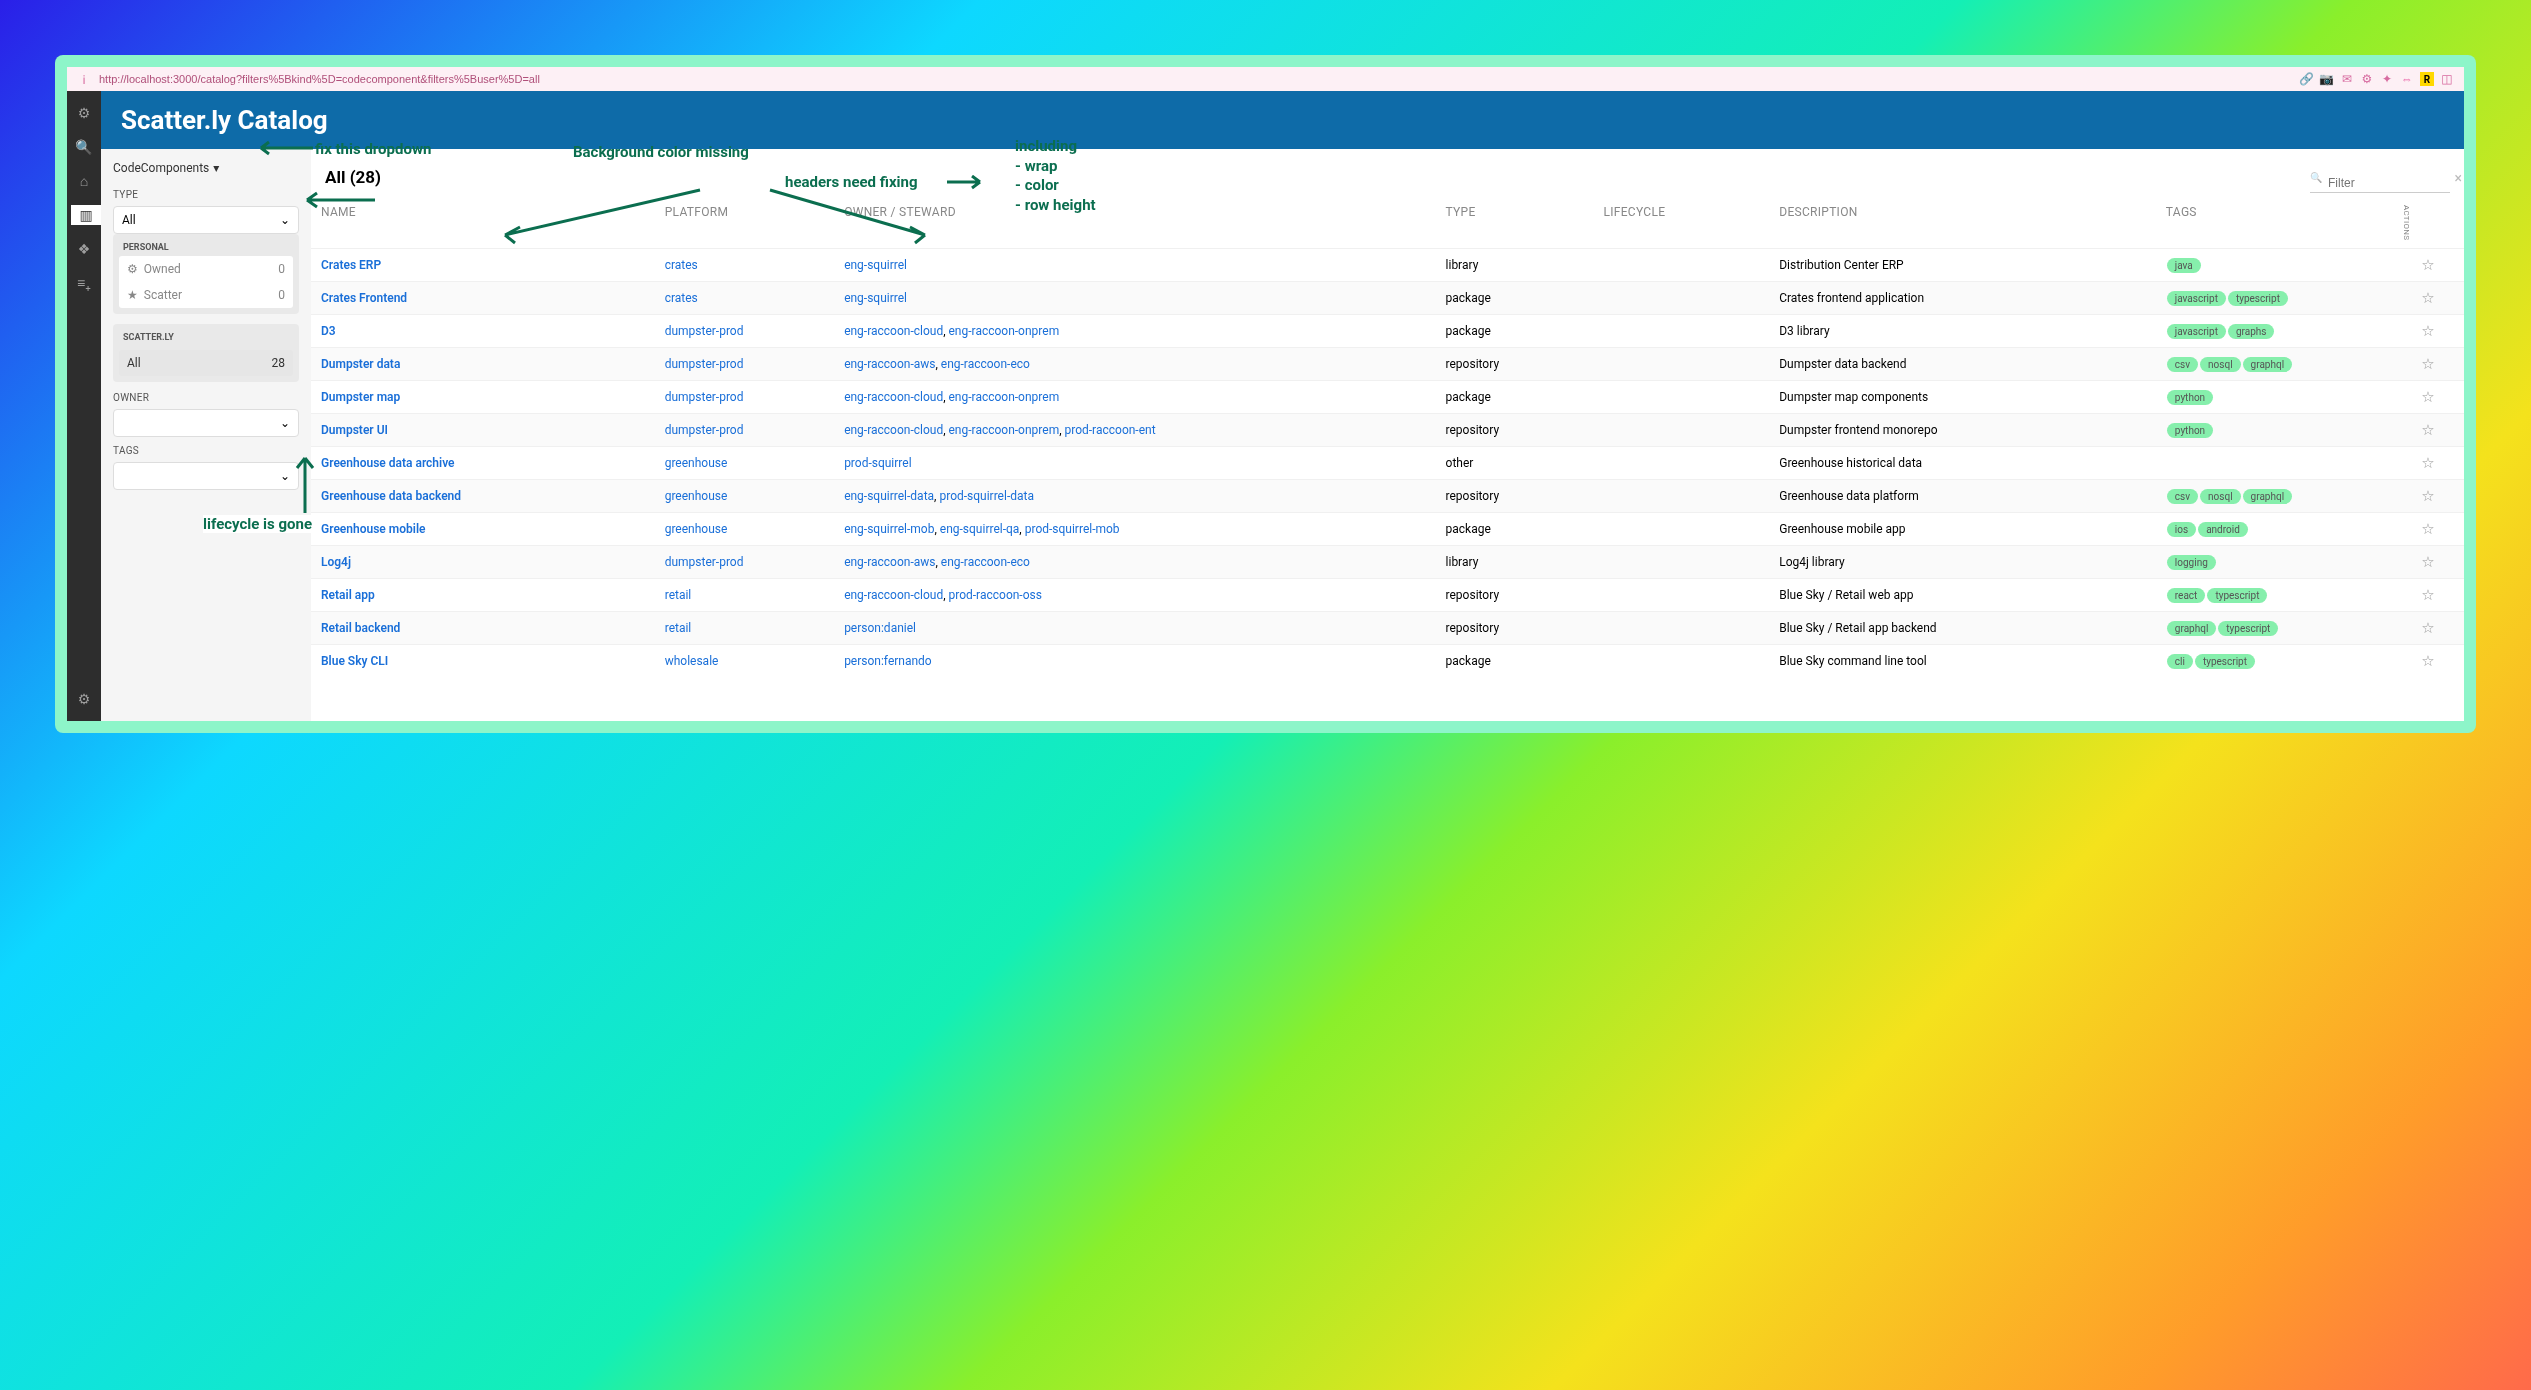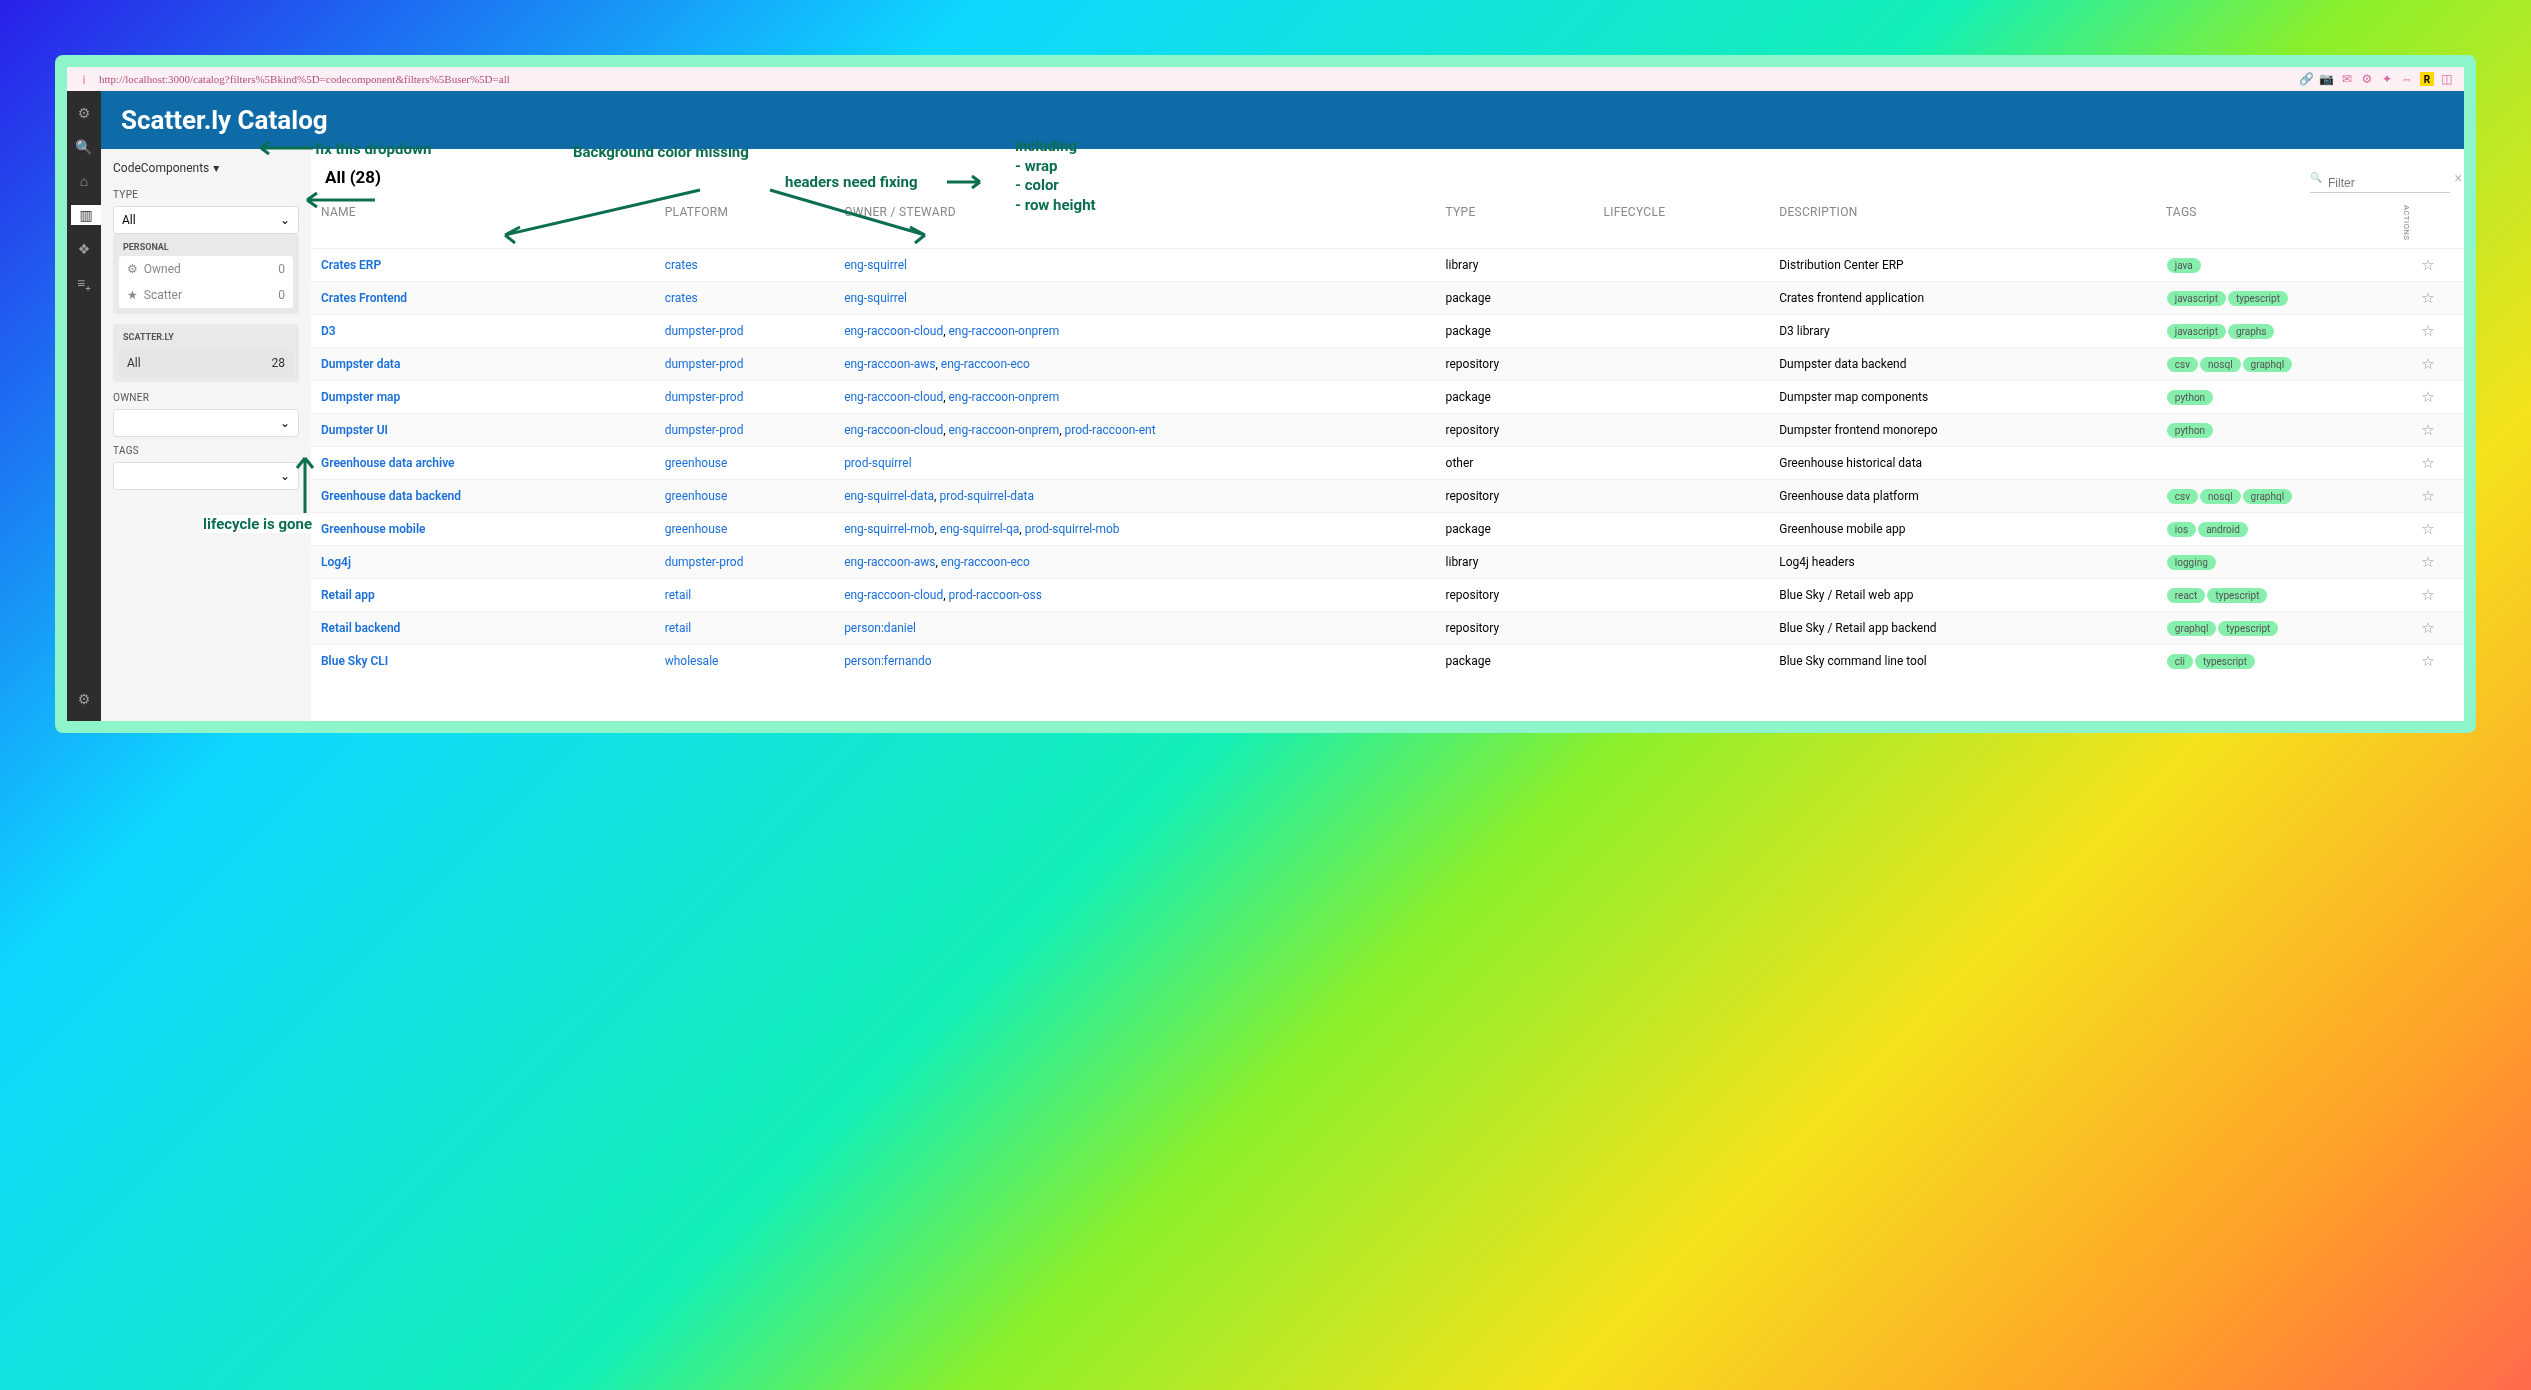--- a/index.html
+++ b/index.html
@@ -1,19 +1,19 @@
 <!DOCTYPE html>
 <html><head>
 <meta charset="utf-8">
 <style>
 *{box-sizing:border-box;margin:0;padding:0}
 body{font-family:-apple-system,BlinkMacSystemFont,'Segoe UI',Roboto,sans-serif;background:linear-gradient(135deg,#2a1fe8 0%,#0dd8ff 25%,#13efb6 50%,#8aef2b 60%,#f4e21c 75%,#ff9c2a 90%,#ff6a4a 100%);min-height:100vh;padding:55px 55px}
 .frame{background:#8df5c9;padding:12px;border-radius:8px}
 .toolbar{height:24px;display:flex;align-items:center;background:#fdf0f5;padding:0 10px;font-size:11px;color:#b0507a;gap:8px}
-.toolbar .url{font-family:Liberation Serif, serif}
+.toolbar .url{font-family:Liberation Sans, sans-serif}
 .toolbar .right-icons{margin-left:auto;display:flex;gap:6px;align-items:center}
 .toolbar .ticn{width:14px;height:14px;display:flex;align-items:center;justify-content:center;color:#d76ba0;font-size:12px}
 .app{display:flex;height:630px;background:#fff}
 .rail{width:34px;background:#2d2d2d;display:flex;flex-direction:column;align-items:center;padding-top:12px;gap:14px}
 .rail .ric{width:20px;height:20px;color:#9e9e9e;display:flex;align-items:center;justify-content:center;font-size:14px;cursor:pointer}
 .rail .ric.active{background:#fff;color:#333;width:30px;margin-left:4px}
 .rail .bot{margin-top:auto;margin-bottom:12px}
 .content{flex:1;display:flex;flex-direction:column;overflow:hidden}
 .headbar{background:#0e6ba8;color:#fff;padding:14px 20px;font-size:26px;font-weight:700}
 .main{flex:1;display:flex;overflow:hidden}
@@ -240,21 +240,21 @@
                   <td>Greenhouse mobile app</td>
                   <td><span class="tag">ios</span><span class="tag">android</span></td>
                   <td class="star">☆</td>
                 </tr>
                 <tr>
                   <td><span class="link">Log4j</span></td>
                   <td><span class="link2">dumpster-prod</span></td>
                   <td><span class="link2">eng-raccoon-aws</span>, <span class="link2">eng-raccoon-eco</span></td>
                   <td>library</td>
                   <td></td>
-                  <td>Log4j headers</td>
+                  <td>Log4j library</td>
                   <td><span class="tag">logging</span></td>
                   <td class="star">☆</td>
                 </tr>
                 <tr>
                   <td><span class="link">Retail app</span></td>
                   <td><span class="link2">retail</span></td>
                   <td><span class="link2">eng-raccoon-cloud</span>, <span class="link2">prod-raccoon-oss</span></td>
                   <td>repository</td>
                   <td></td>
                   <td>Blue Sky / Retail web app</td>

